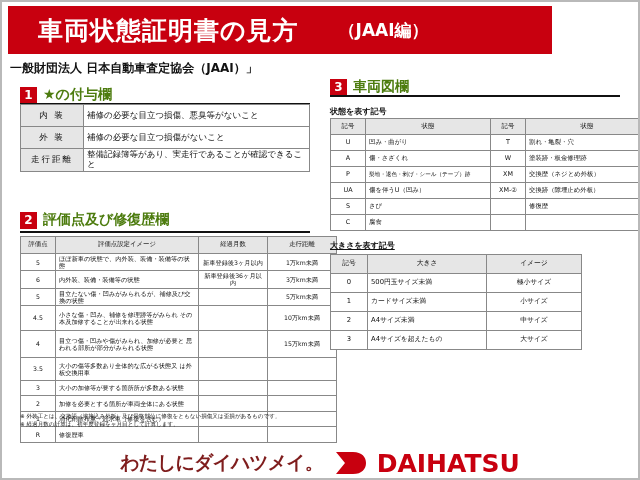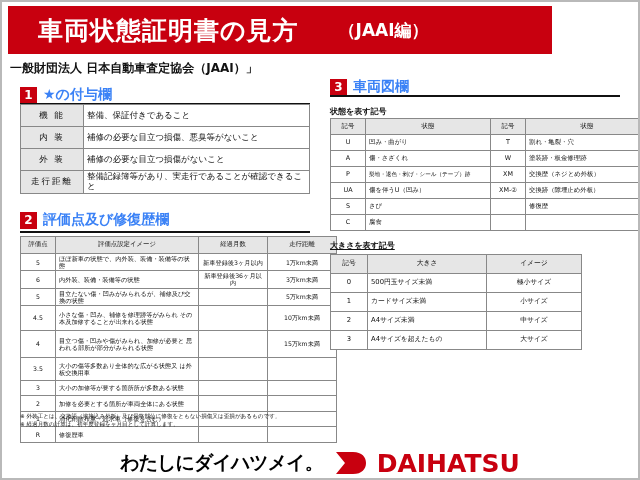--- a/index.html
+++ b/index.html
@@ -70,21 +70,21 @@
     font-size: 12px;
     font-weight: bold;
     display: flex;
     align-items: center;
     justify-content: center;
     margin-right: 6px;
   }
   .sec-title {
     font-size: 14px;
     font-weight: bold;
-    color: #3b82f6;
+    color: #4d7c0f;
     white-space: nowrap;
   }
   .sec-underline {
     position: absolute;
     height: 2px;
     background: #111;
   }
   
   table.grid {
     position: absolute;
@@ -163,21 +163,21 @@
     width: 640px;
     height: 34px;
     display: flex;
     align-items: center;
     justify-content: center;
     gap: 10px;
   }
   .footer-slogan {
     font-size: 19px;
     font-weight: bold;
-    color: #000000;
+    color: #7f1d1d;
     letter-spacing: -1px;
     white-space: nowrap;
   }
   .footer-brand {
     font-size: 25px;
     font-weight: bold;
     color: #c8000f;
     letter-spacing: 0px;
     white-space: nowrap;
   }
@@ -208,24 +208,20 @@
   <div class="org-line">一般財団法人 日本自動車査定協会（JAAI）」</div>
 
   <div class="sec-head" style="left:20px; top:86px;">
     <span class="sec-num">1</span>
     <span class="sec-title">★の付与欄</span>
   </div>
   <div class="sec-underline" style="left:20px; top:103px; width:290px;"></div>
 
   <table class="grid" id="tbl-fuyo">
     <tbody>
-      <tr>
-        <td class="lbl">機 能</td>
-        <td class="lft">整備、保証付きであること</td>
-      </tr>
       <tr>
         <td class="lbl">内 装</td>
         <td class="lft">補修の必要な目立つ損傷、悪臭等がないこと</td>
       </tr>
       <tr>
         <td class="lbl">外 装</td>
         <td class="lft">補修の必要な目立つ損傷がないこと</td>
       </tr>
       <tr>
         <td class="lbl">走行距離</td>

